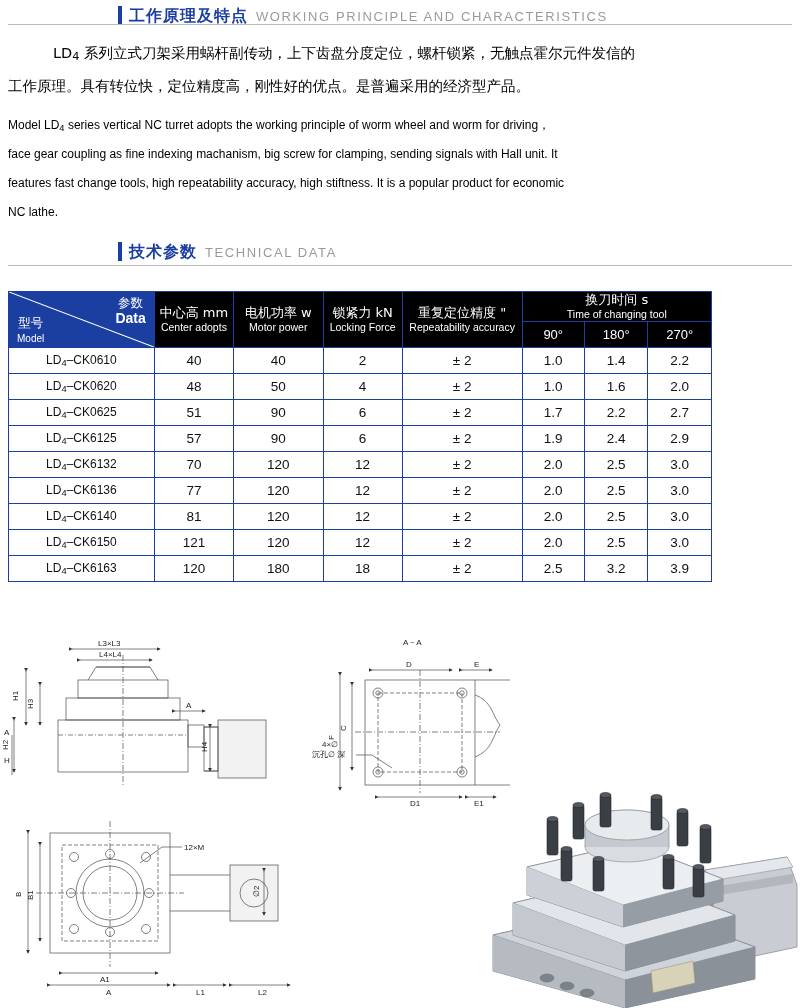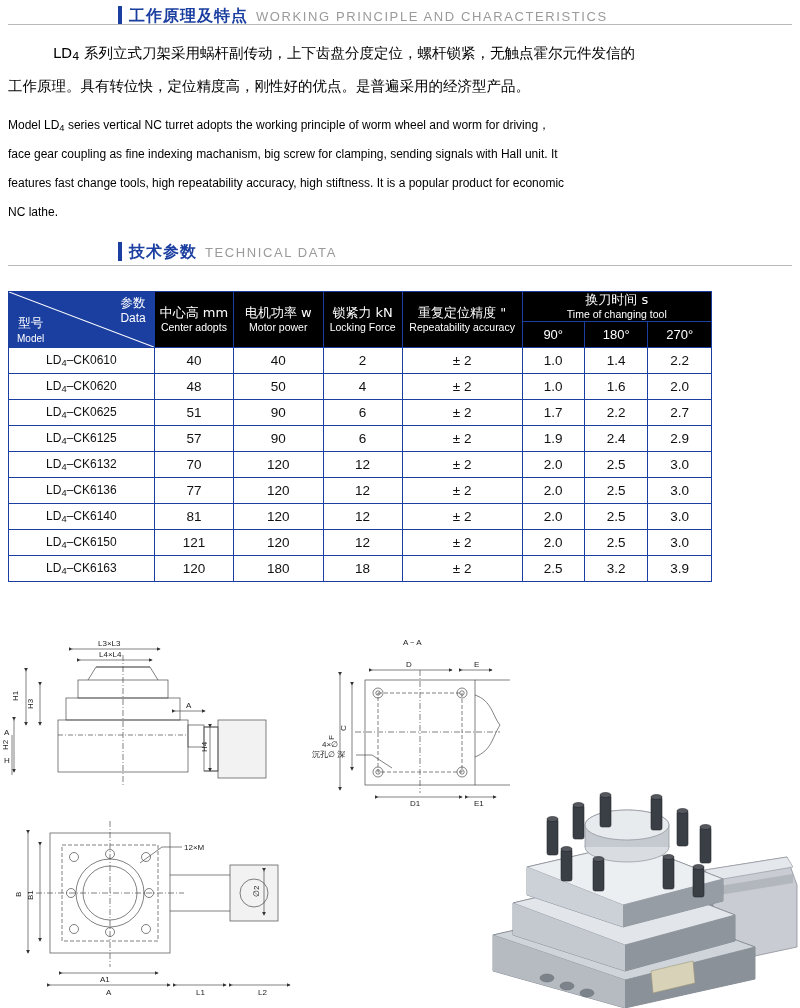--- a/index.html
+++ b/index.html
@@ -116,21 +116,21 @@
   }
   .corner .lbl-param {
     position: absolute;
     right: 8px;
     top: 3px;
     color: #fff;
     font-family: "DejaVu Sans", sans-serif;
     font-size: 12.5px;
     white-space: nowrap;
   }
-  .corner .lbl-param .en { font-size: 12px; font-family: "Liberation Sans", sans-serif; }
+  .corner .lbl-param .en { font-size: 14px; font-family: "Liberation Sans", sans-serif; font-weight: bold; }
   .corner .lbl-model {
     position: absolute;
     left: 8px;
     bottom: 2px;
     color: #fff;
     font-family: "DejaVu Sans", sans-serif;
     font-size: 12.5px;
     white-space: nowrap;
   }
   .corner .lbl-model .en { font-size: 10px; font-family: "Liberation Sans", sans-serif; }

